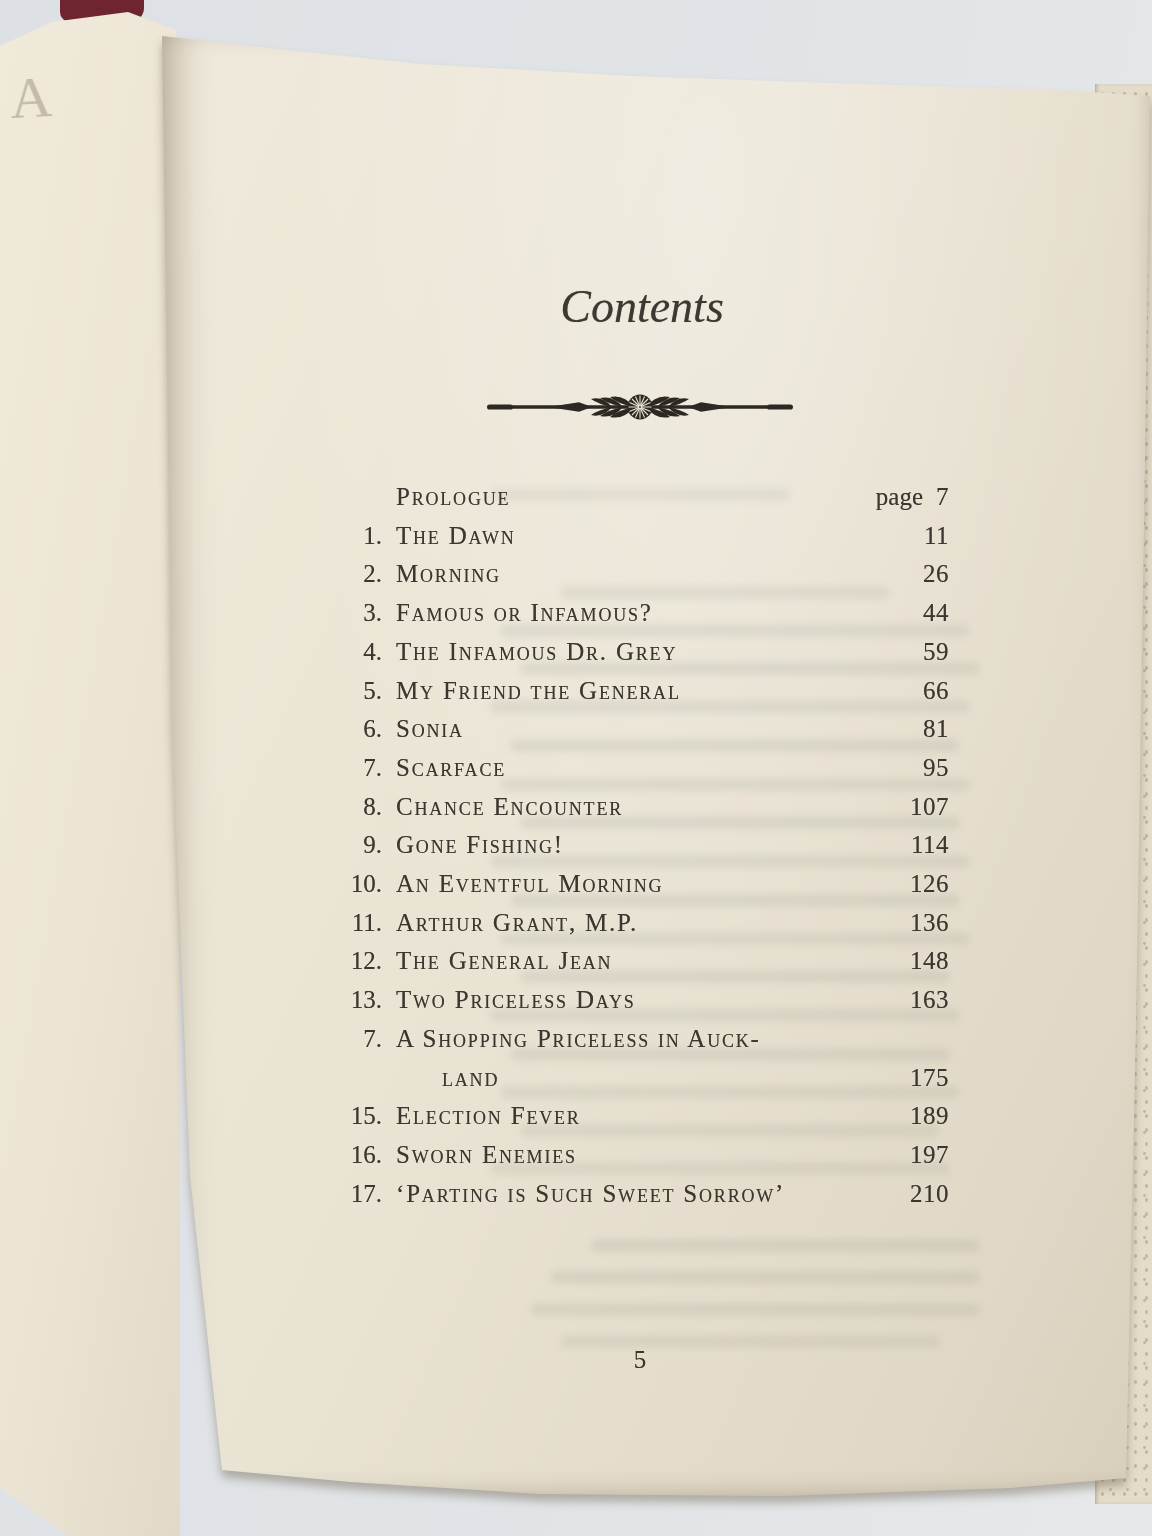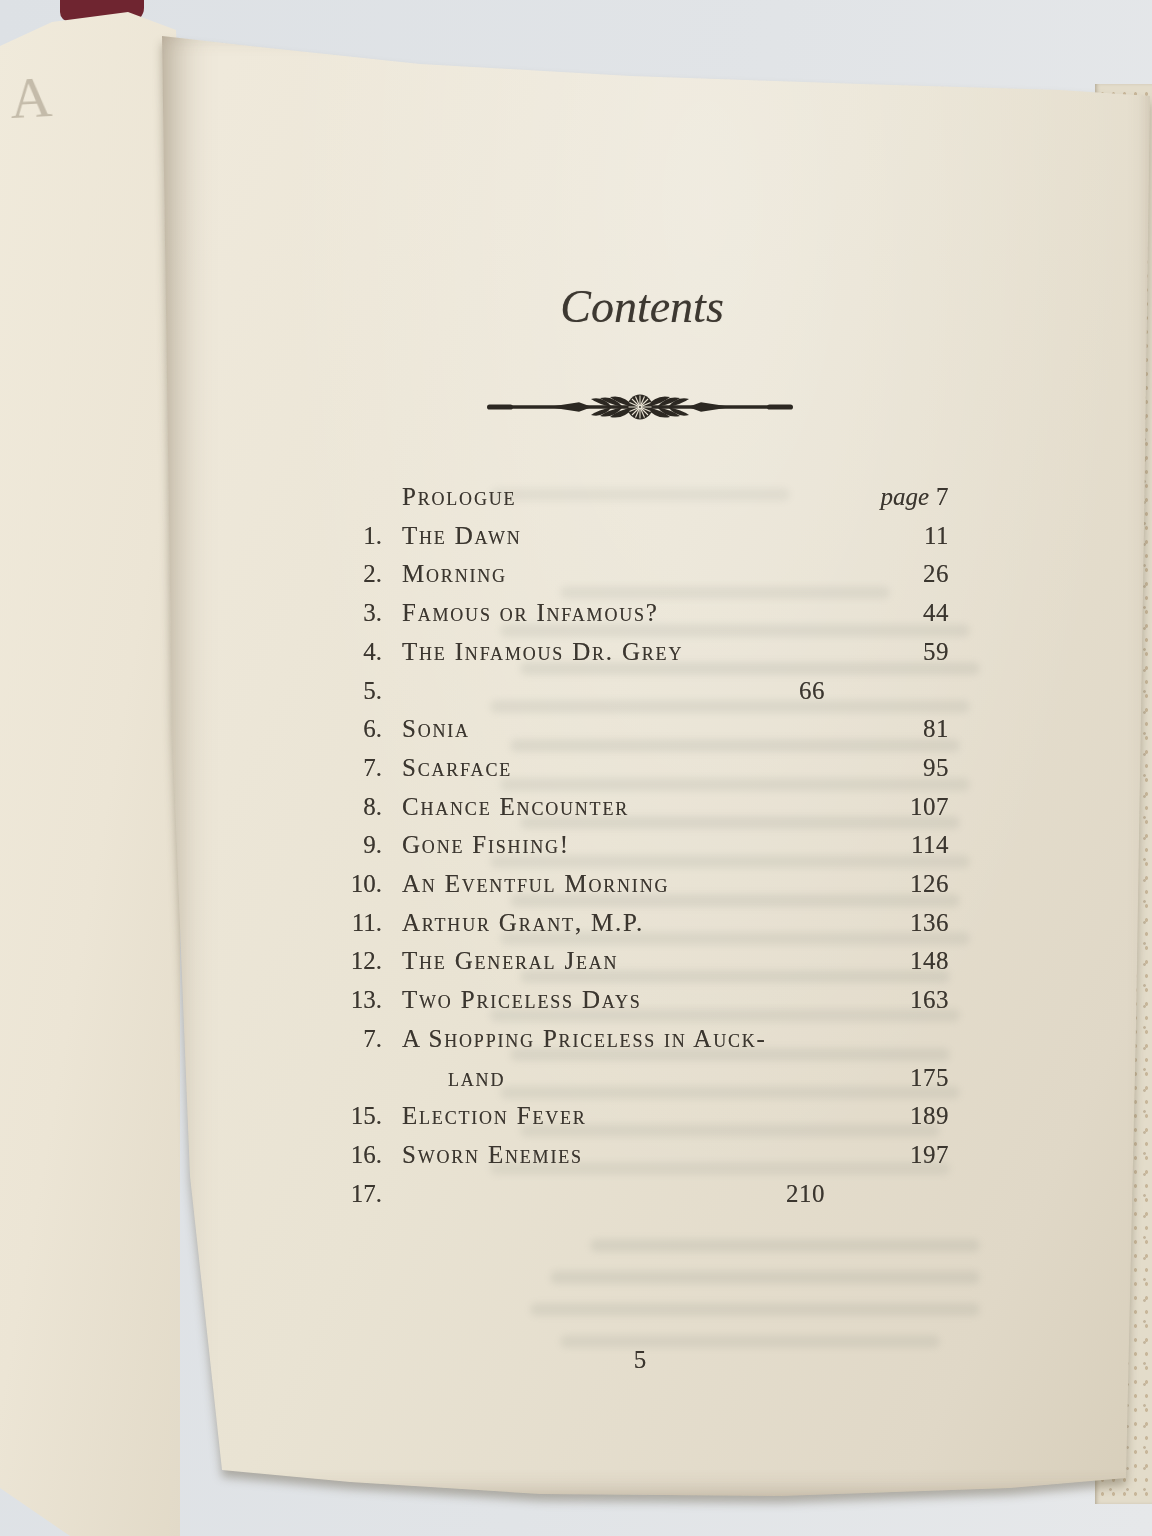--- a/index.html
+++ b/index.html
@@ -84,31 +84,31 @@
   }
   .toc{
     position:absolute;left:180px;top:452px;width:609px;
     font-size:25px;line-height:38.7px;
     color:#3b362f;
     text-shadow:0 0 .6px rgba(59,54,47,.5);
   }
   .toc-row{
     display:grid;
     grid-template-columns:42px 1fr 104px;
-    column-gap:20px;
+    column-gap:14px;
     align-items:baseline;
   }
   .toc-row .num{text-align:right;white-space:nowrap;}
   .toc-row .ttl{
     font-variant:small-caps;letter-spacing:1.8px;white-space:nowrap;
   }
   .toc-row .ttl .t2{display:block;padding-left:46px;}
   .toc-row .pp{text-align:right;white-space:nowrap;letter-spacing:.5px;}
   .toc-row.two-line .pp{align-self:end;}
-  .pgw{font-style:italic;letter-spacing:0;margin-right:7px;}
+  .pgw{letter-spacing:0;margin-right:13px;}
   .folio{
     position:absolute;left:420px;top:1320px;width:120px;
     text-align:center;font-size:25px;color:#3b362f;
     text-shadow:0 0 .6px rgba(59,54,47,.5);
   }
 </style>
 </head>
 <body>
 
 <div id="scene">
@@ -212,20 +212,21 @@
             <span class="ttl"><span class="t1">Famous or Infamous?</span></span>
             <span class="pp"><span>44</span></span>
           </div>
           <div class="toc-row">
             <span class="num">4.</span>
             <span class="ttl"><span class="t1">The Infamous Dr. Grey</span></span>
             <span class="pp"><span>59</span></span>
           </div>
           <div class="toc-row">
             <span class="num">5.</span>
+            <span class="ttl"><span class="t1">My Friend the General</span></span>
             <span class="pp"><span>66</span></span>
           </div>
           <div class="toc-row">
             <span class="num">6.</span>
             <span class="ttl"><span class="t1">Sonia</span></span>
             <span class="pp"><span>81</span></span>
           </div>
           <div class="toc-row">
             <span class="num">7.</span>
             <span class="ttl"><span class="t1">Scarface</span></span>
@@ -271,20 +272,21 @@
             <span class="ttl"><span class="t1">Election Fever</span></span>
             <span class="pp"><span>189</span></span>
           </div>
           <div class="toc-row">
             <span class="num">16.</span>
             <span class="ttl"><span class="t1">Sworn Enemies</span></span>
             <span class="pp"><span>197</span></span>
           </div>
           <div class="toc-row">
             <span class="num">17.</span>
+            <span class="ttl"><span class="t1">‘Parting is Such Sweet Sorrow’</span></span>
             <span class="pp"><span>210</span></span>
           </div>
         </div>
 
       <div class="folio">5</div>
     </div>
   </div>
 </div>
 
 </body></html>

